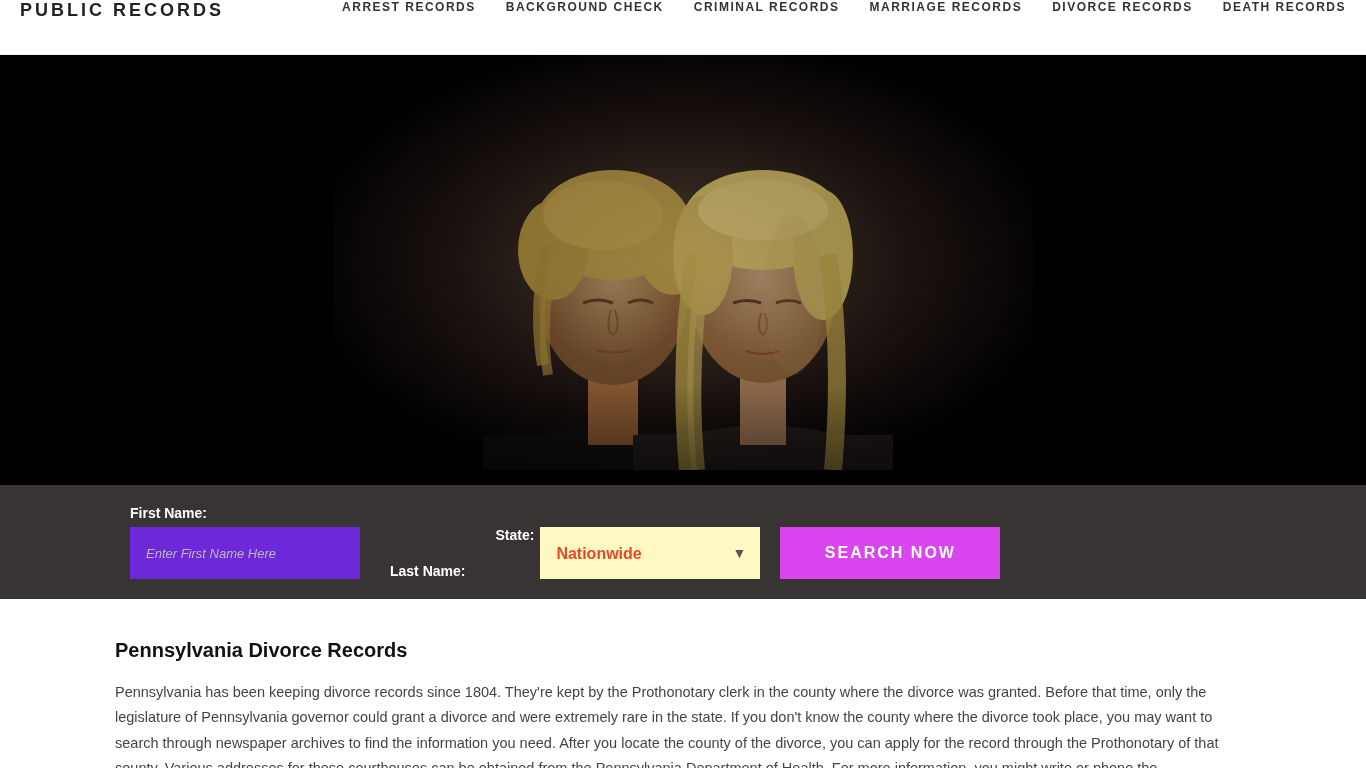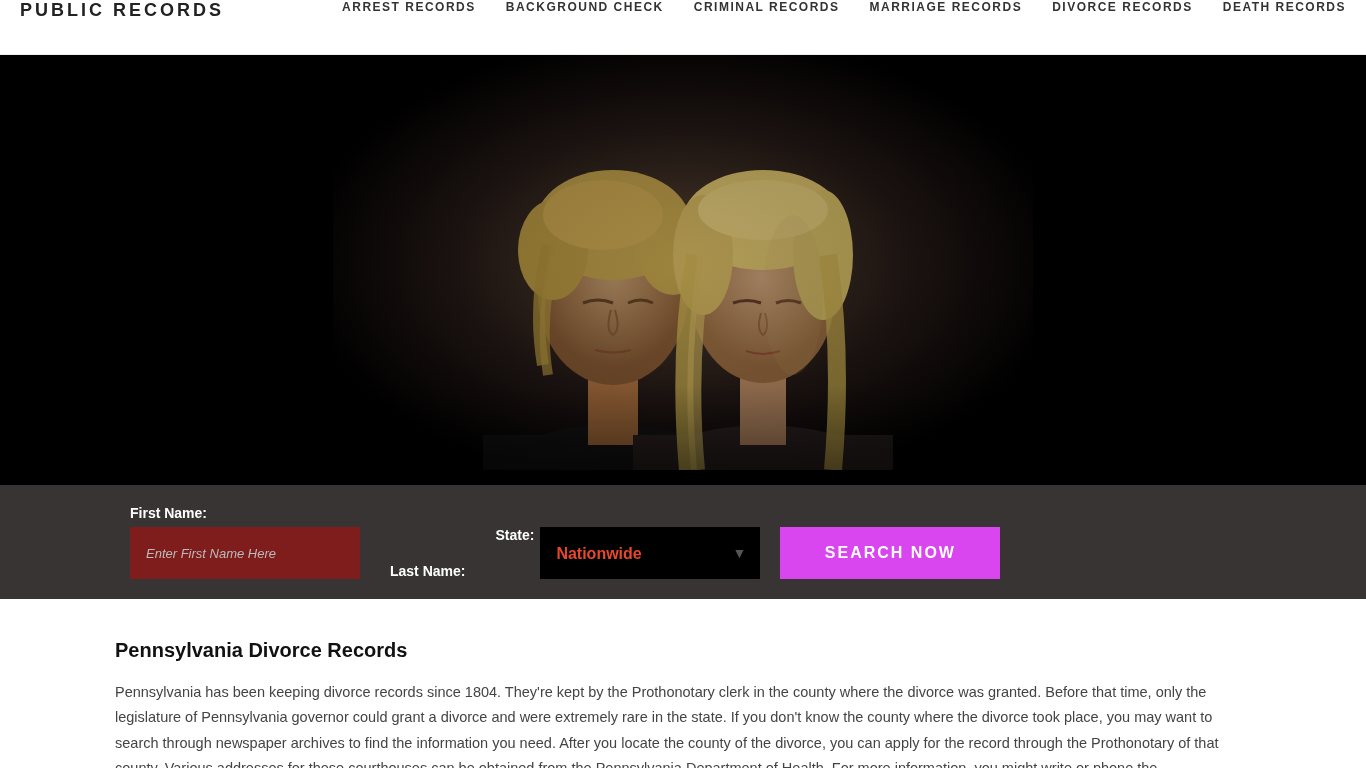--- a/index.html
+++ b/index.html
@@ -85,21 +85,21 @@
       text-align: left;
     }
 
     .search-field input {
       width: 230px;
       height: 52px;
       padding: 0 16px;
       border: none;
       font-size: 13px;
       color: #aaa;
-      background: #7f1d1d;
+      background: #6d28d9;
       outline: none;
     }
 
     .search-field input::placeholder {
       color: #bbb;
       font-style: italic;
     }
 
     .search-divider {
       width: 30px;
@@ -125,21 +125,21 @@
     }
 
     .state-select-wrapper select {
       width: 100%;
       height: 100%;
       padding: 0 40px 0 16px;
       border: none;
       font-size: 16px;
       font-weight: 700;
       color: #e8472a;
-      background: #000000;
+      background: #fef9c3;
       appearance: none;
       cursor: pointer;
       outline: none;
     }
 
     .state-select-wrapper .chevron {
       position: absolute;
       right: 14px;
       top: 50%;
       transform: translateY(-50%);

